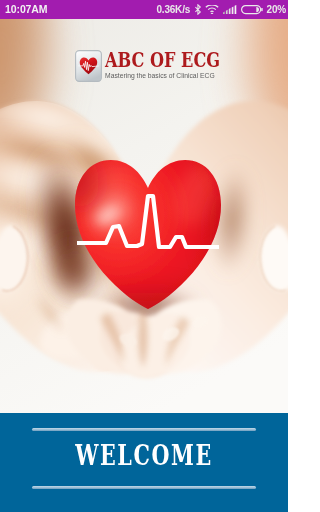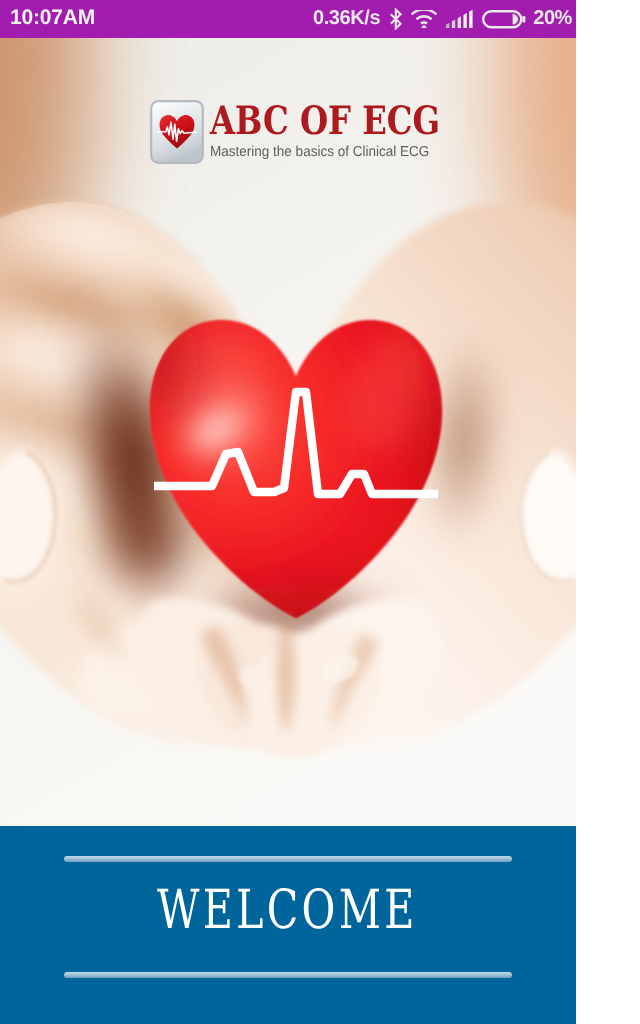--- a/index.html
+++ b/index.html
@@ -33,21 +33,21 @@
     letter-spacing:0px;white-space:nowrap;transform:scaleX(0.94);transform-origin:0 0;}
 
   
   .welcome{position:absolute;left:0;top:413px;width:288px;height:99px;
     background:#00659a;z-index:30;}
   .wline{position:absolute;height:3px;border-radius:2px;z-index:31;
     background:linear-gradient(180deg,#c2d9e8 0%,#9cc0d8 50%,#6e9dbd 100%);}
   .wline.top{left:32px;top:428px;width:224px;}
   .wline.bot{left:32px;top:486px;width:224px;}
   .wtext{position:absolute;left:0;top:439px;width:288px;text-align:center;z-index:31;
-    font-family:"DejaVu Serif Condensed","DejaVu Serif",serif;font-weight:normal;
+    font-family:"DejaVu Serif Condensed","DejaVu Serif",serif;font-weight:bold;
     font-size:27px;line-height:34px;color:#fff;letter-spacing:1.9px;}
   .wtext span{display:inline-block;transform:scaleX(0.85);}
 </style>
 </head>
 <body>
 
 <div id="app">
 
   <div class="photo">
   <svg width="288" height="414" viewBox="0 0 288 414" xmlns="http://www.w3.org/2000/svg">

